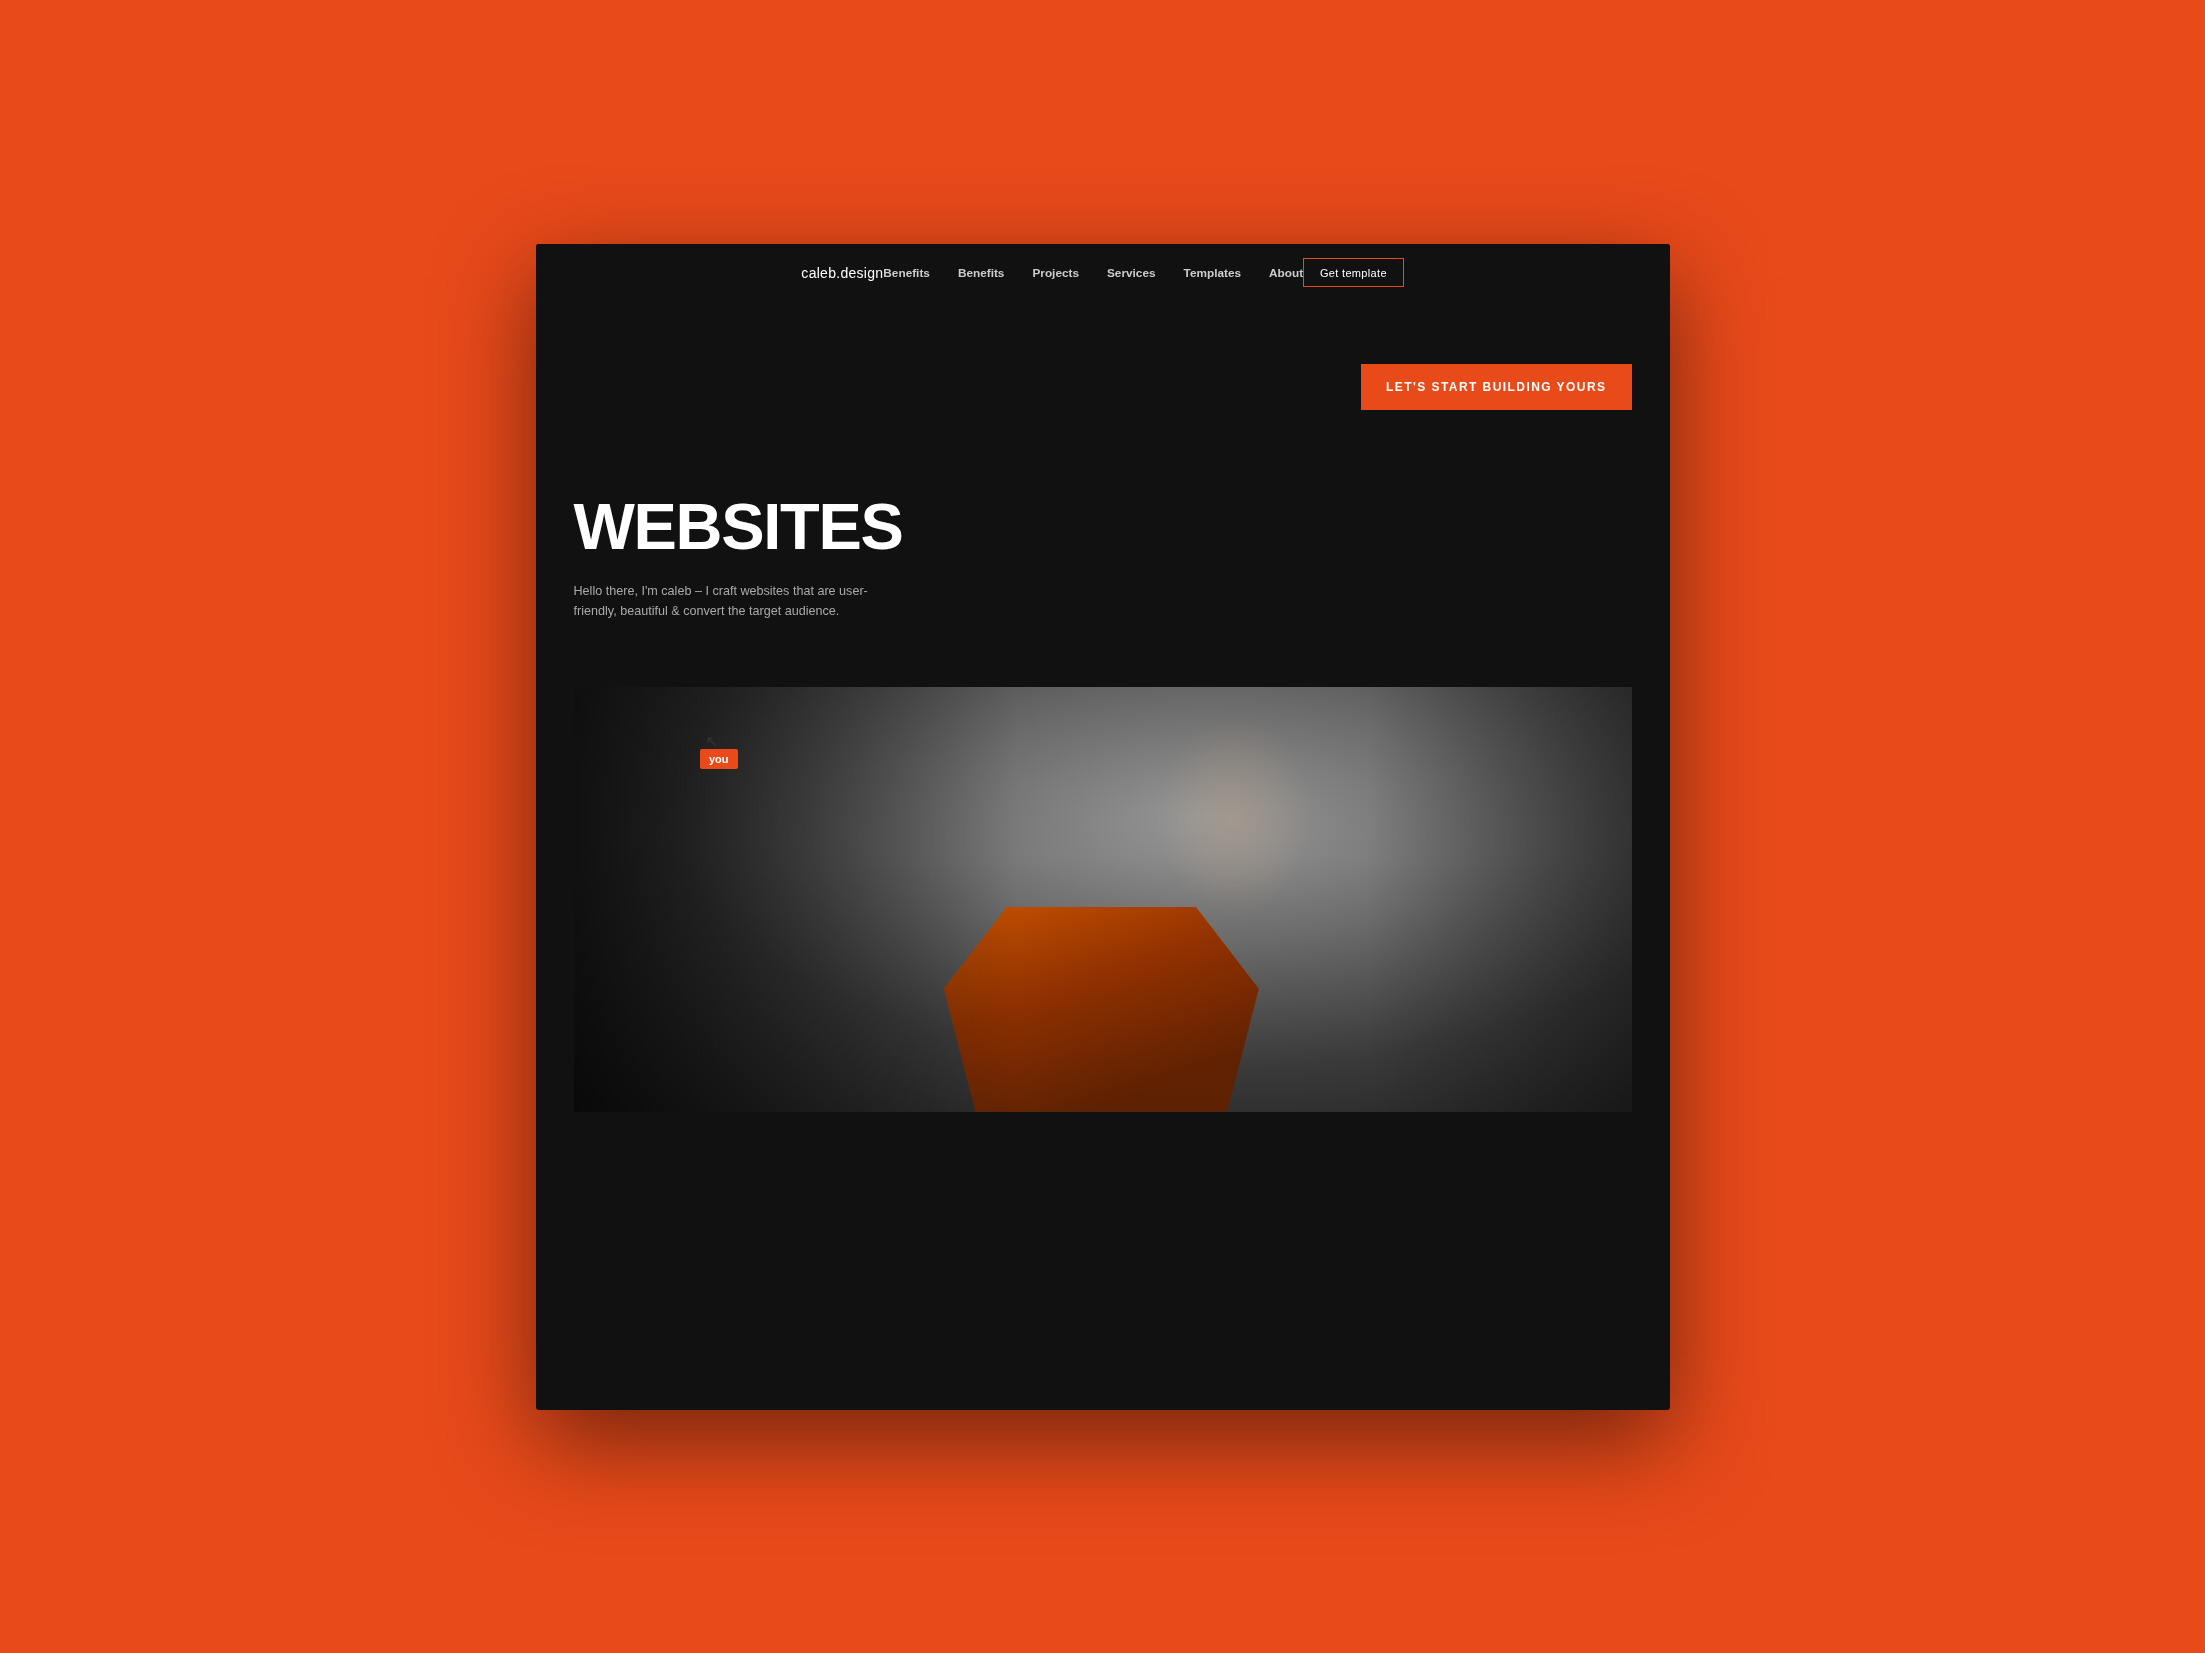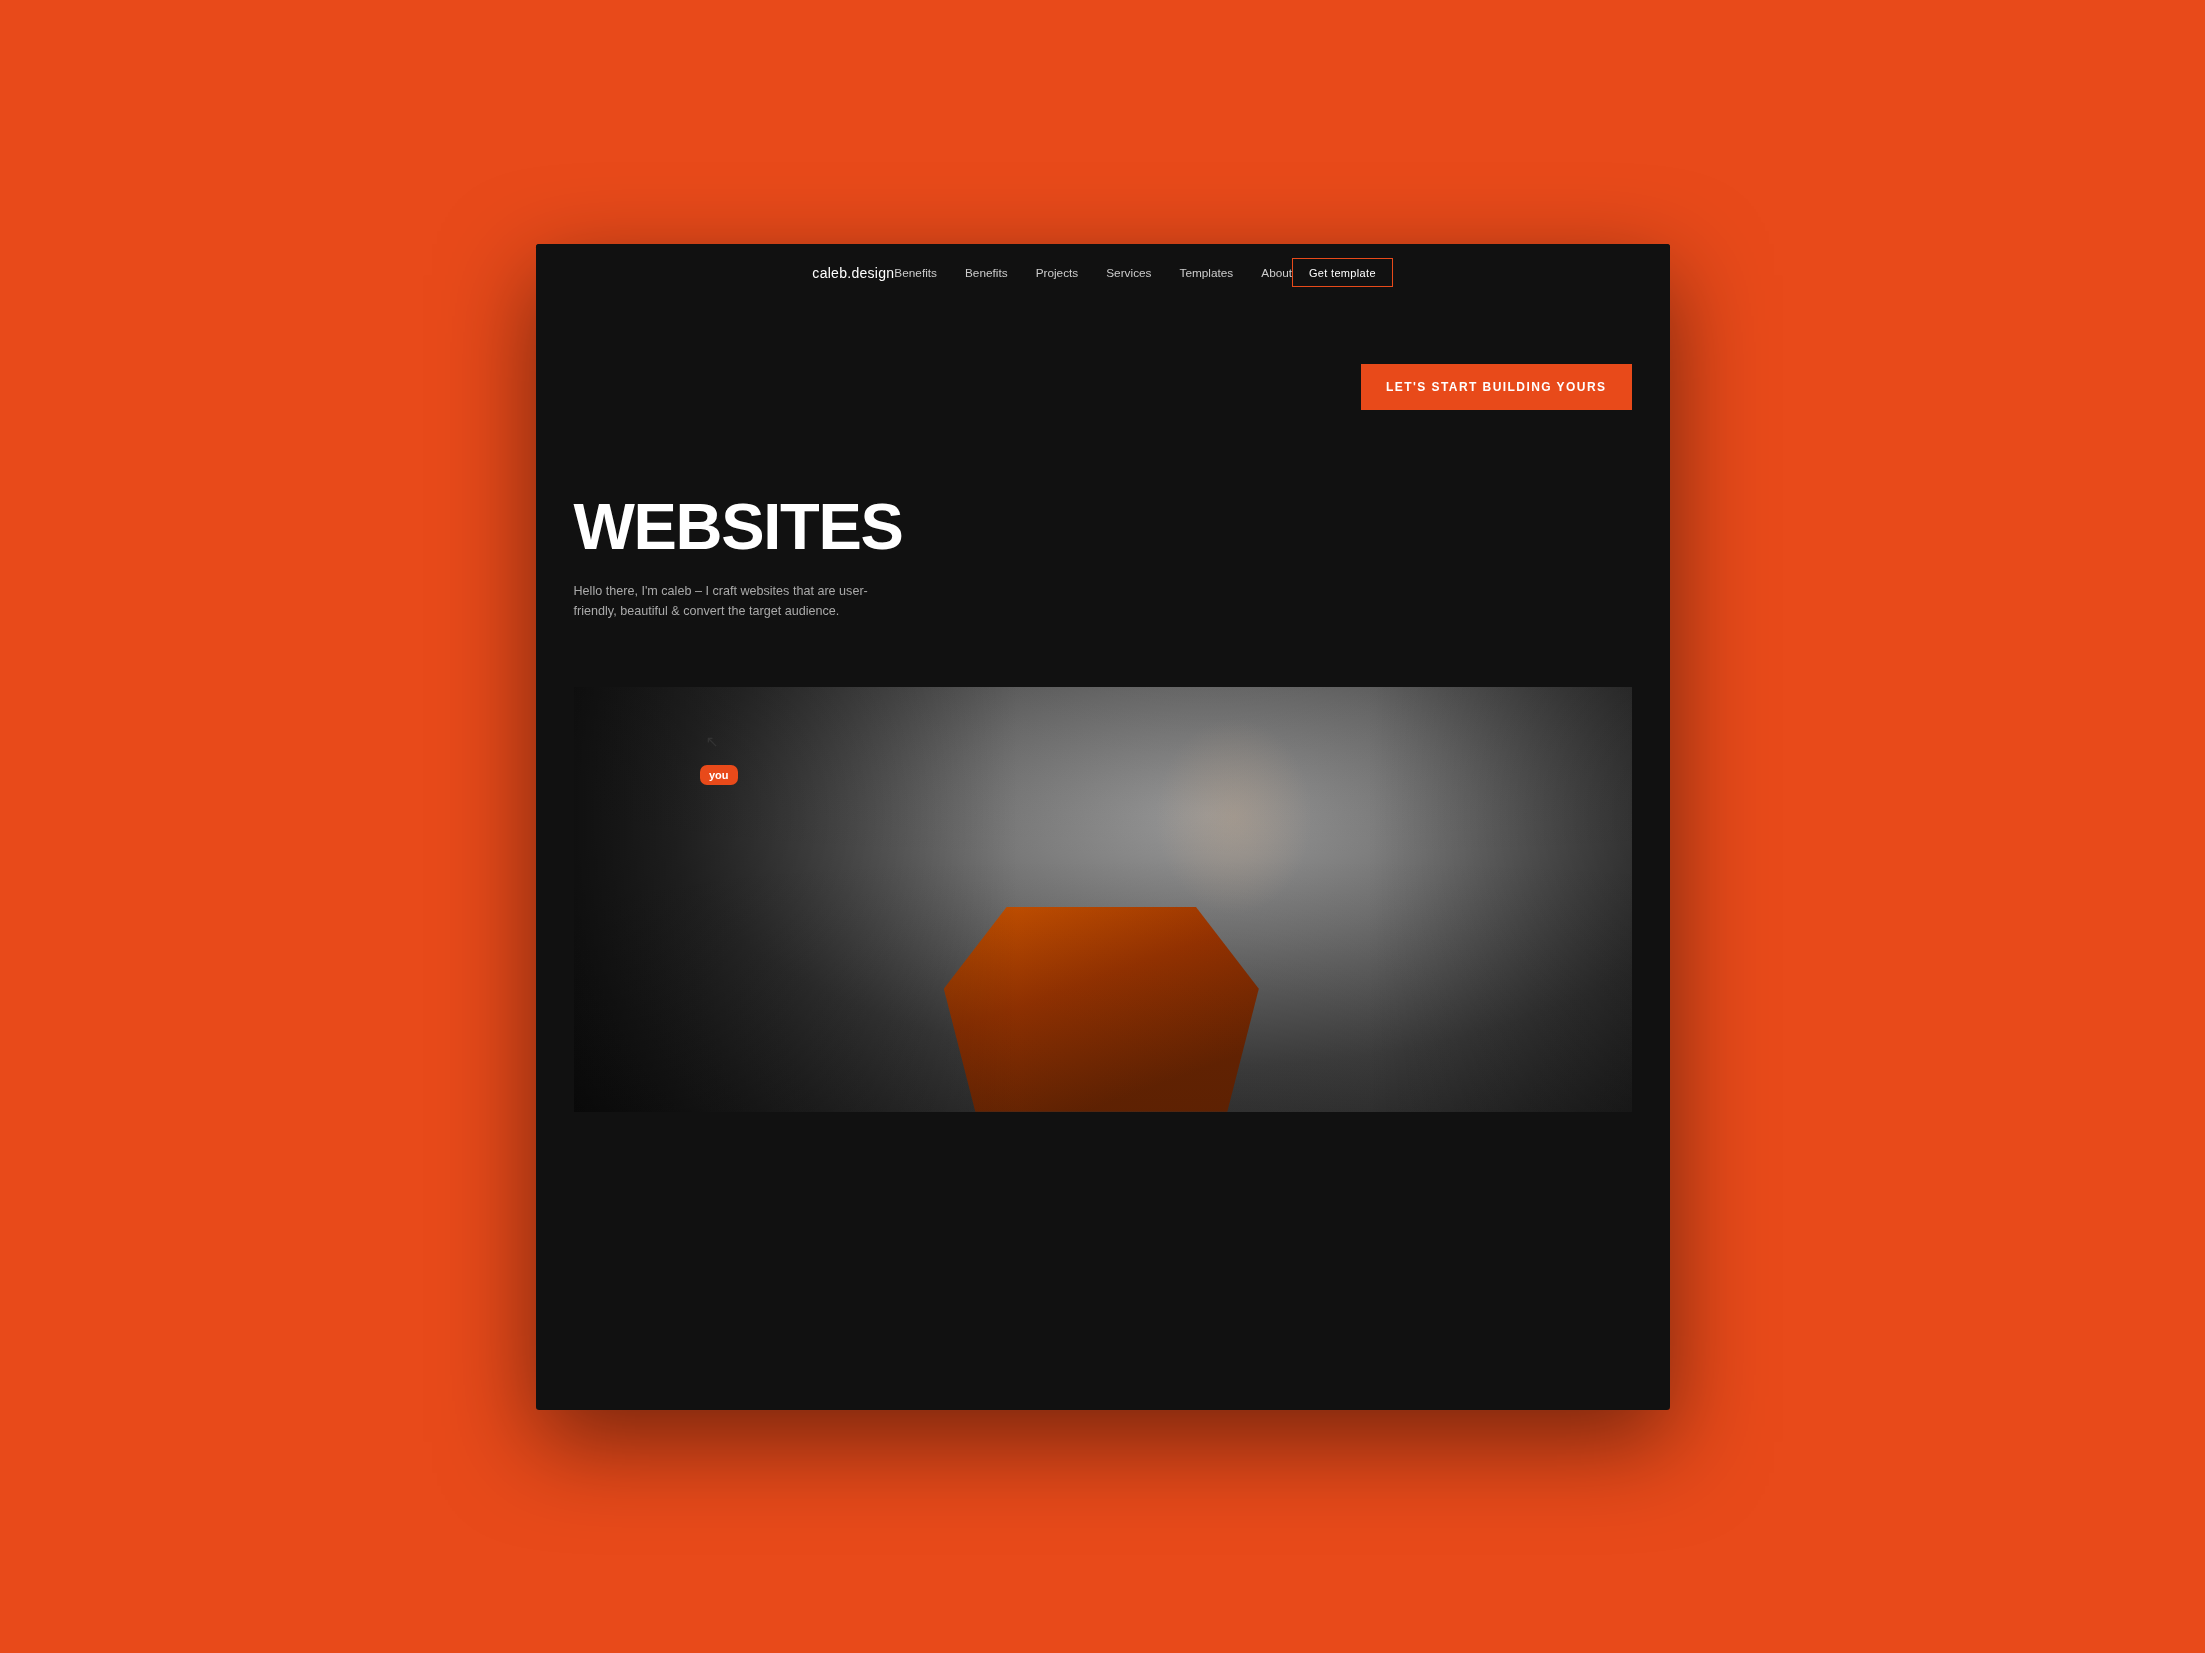--- a/index.html
+++ b/index.html
@@ -47,20 +47,21 @@
       display: flex;
       align-items: center;
       gap: 28px;
     }
 
     .nav-link {
       color: #cccccc;
       font-size: 11.8px;
       text-decoration: none;
       cursor: pointer;
+      font-weight: bold;
     }
 
     .nav-cta {
       border: 0.8px solid #E84A1A;
       color: #ffffff;
       background: transparent;
       padding: 7.9px 15.8px;
       font-size: 11px;
       cursor: pointer;
       letter-spacing: 0.03em;
@@ -176,22 +177,22 @@
       line-height: 1;
       margin-bottom: 1.6px;
     }
 
     .cursor-label {
       background: #E84A1A;
       color: #ffffff;
       font-size: 11px;
       font-weight: 600;
       padding: 3.9px 9.5px;
-      border-radius: 7px;
-      margin-top: 19px;
+      border-radius: 2px;
+      margin-top: 3px;
     }
 
     
     .photo-bg {
       position: absolute;
       inset: 0;
       background: 
         radial-gradient(ellipse at 60% 30%, #9a9a9a 0%, #707070 30%, #404040 60%, #1a1a1a 100%);
       z-index: 0;
     }

